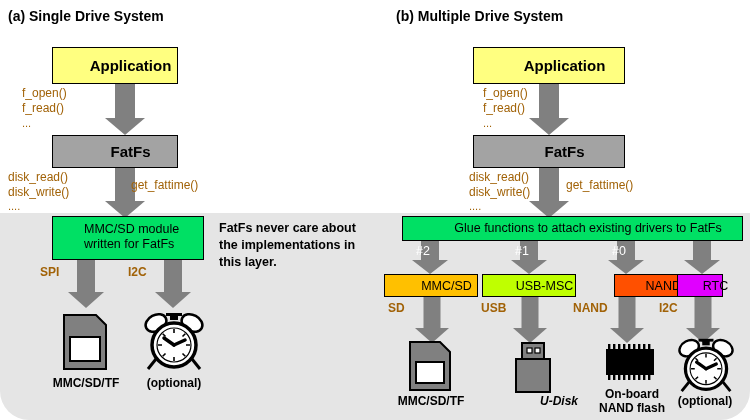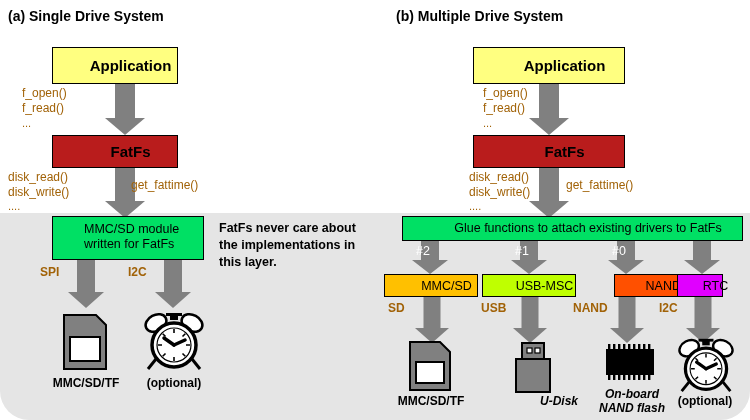--- a/index.html
+++ b/index.html
@@ -45,21 +45,21 @@
     color: #000000;
     white-space: nowrap;
     padding-left: 31px;
   }
   .box-app {
     background: #ffff80;
     font-size: 15px;
     font-weight: bold;
   }
   .box-fatfs {
-    background: #b91c1c;
+    background: #a3a3a3;
     font-size: 15px;
     font-weight: bold;
     text-align: right;
   }
   .box-green {
     background: #00e064;
     font-size: 12.5px;
     font-weight: normal;
     line-height: 15px;
   }
@@ -335,21 +335,21 @@
         <rect x="26" y="30" width="2.4" height="6"></rect>
           <rect x="31" y="30" width="2.4" height="6"></rect>
         <rect x="36" y="30" width="2.4" height="6"></rect>
           <rect x="41" y="30" width="2.4" height="6"></rect>
         <rect x="46" y="30" width="2.4" height="6"></rect>
       </g>
       <rect x="4" y="5" width="48" height="26" fill="#000000"></rect>
       <path d="M4,14 a5,5 0 0 0 0,8 z" fill="#e5e5e5"></path>
     </svg>
   </div>
-  <div class="cap" style="left:594px; top:387px; width:76px;font-style:italic;"><span>On-board</span><br><span>NAND flash</span></div>
+  <div class="cap" style="left:594px; top:387px; width:76px;"><span>On-board</span><br><span>NAND flash</span></div>
 
   <div class="icon-wrap" style="left:676px; top:336px; width:60px; height:58px;">
     <svg width="60" height="58" viewBox="0 0 62 62">
       <ellipse cx="13" cy="13" rx="11" ry="8" transform="rotate(-28 13 13)" fill="#ffffff" stroke="#000000" stroke-width="2.5"></ellipse>
       <ellipse cx="49" cy="13" rx="11" ry="8" transform="rotate(28 49 13)" fill="#ffffff" stroke="#000000" stroke-width="2.5"></ellipse>
       <rect x="27" y="5" width="8" height="5" fill="#000000"></rect>
       <rect x="23" y="3" width="16" height="3" fill="#000000"></rect>
       <line x1="13" y1="49" x2="5" y2="59" stroke="#000000" stroke-width="3"></line>
       <line x1="49" y1="49" x2="57" y2="59" stroke="#000000" stroke-width="3"></line>
       <circle cx="31" cy="35" r="22" fill="#ffffff" stroke="#000000" stroke-width="3.5"></circle>

